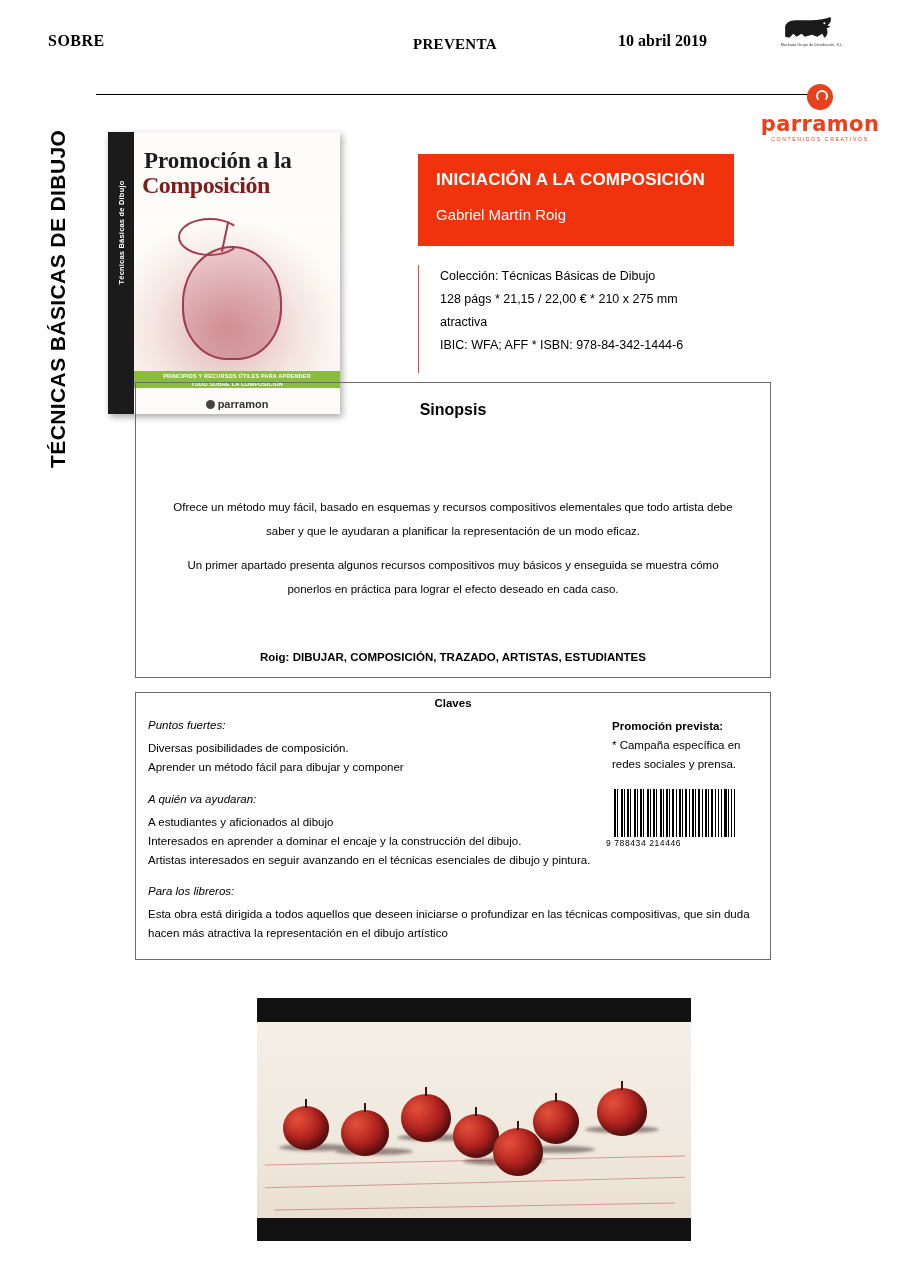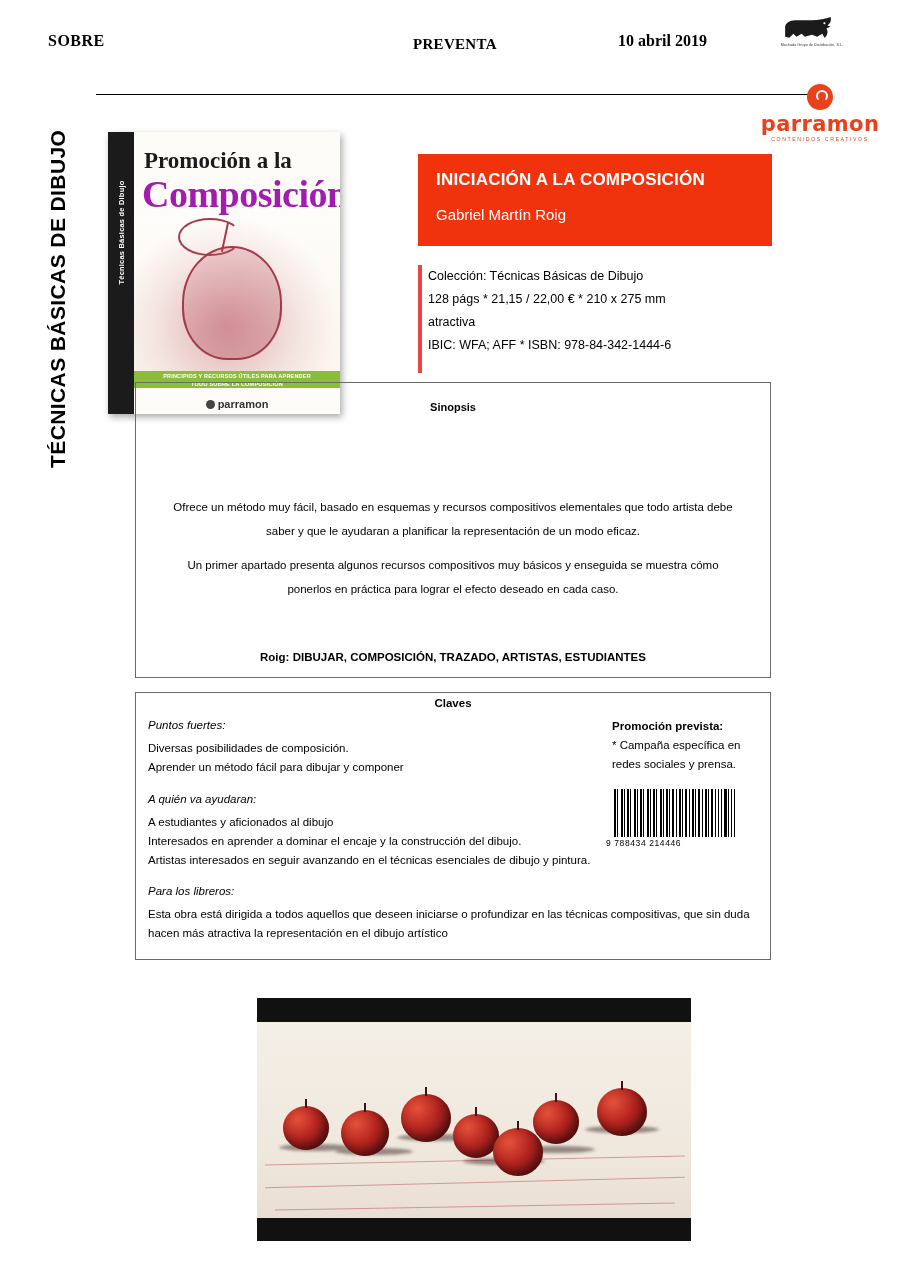--- a/index.html
+++ b/index.html
@@ -172,22 +172,22 @@
     font-family: "Liberation Serif", serif;
     font-weight: bold;
     font-size: 23px;
     color: #1b1b1b;
   }
   .cover .c-title2 {
     position: absolute;
     left: 34px;
     top: 40px;
     font-family: "Liberation Serif", serif;
-    font-size: 38px;
-    color: #a21caf;
+    font-size: 24px;
+    color: #7f1d1d;
     font-weight: bold;
     letter-spacing: -0.5px;
   }
   .cover .c-art {
     position: absolute;
     left: 26px;
     right: 0;
     top: 84px;
     bottom: 42px;
     background:
@@ -256,21 +256,21 @@
     background: #444;
     margin-right: 3px;
     vertical-align: -1px;
   }
 
   
   .title-block {
     position: absolute;
     left: 418px;
     top: 154px;
-    width: 354px;
+    width: 316px;
     height: 92px;
     background: #f1330d;
     color: #fff;
   }
   .title-block .book-title {
     position: absolute;
     left: 18px;
     top: 16px;
     font-size: 17px;
     font-weight: bold;
@@ -282,22 +282,22 @@
     top: 52px;
     font-size: 15px;
   }
 
   
   .meta {
     position: absolute;
     left: 418px;
     top: 265px;
     width: 360px;
-    border-left: 4px solid #ef4444;
-    padding-left: 6px;
+    border-left: 1px solid #ef4444;
+    padding-left: 21px;
     height: 108px;
   }
   .meta div {
     font-size: 12.5px;
     line-height: 23px;
   }
 
   
   .synopsis-box {
     position: absolute;
@@ -307,21 +307,21 @@
     height: 296px;
     border: 1px solid #6b6b6b;
     box-sizing: border-box;
   }
   .synopsis-box .sec-title {
     position: absolute;
     top: 18px;
     left: 0;
     right: 0;
     text-align: center;
-    font-size: 11px;
+    font-size: 16px;
     font-weight: bold;
   }
   .synopsis-box .para {
     position: absolute;
     left: 28px;
     right: 28px;
     text-align: center;
     font-size: 11.5px;
     line-height: 24px;
   }

